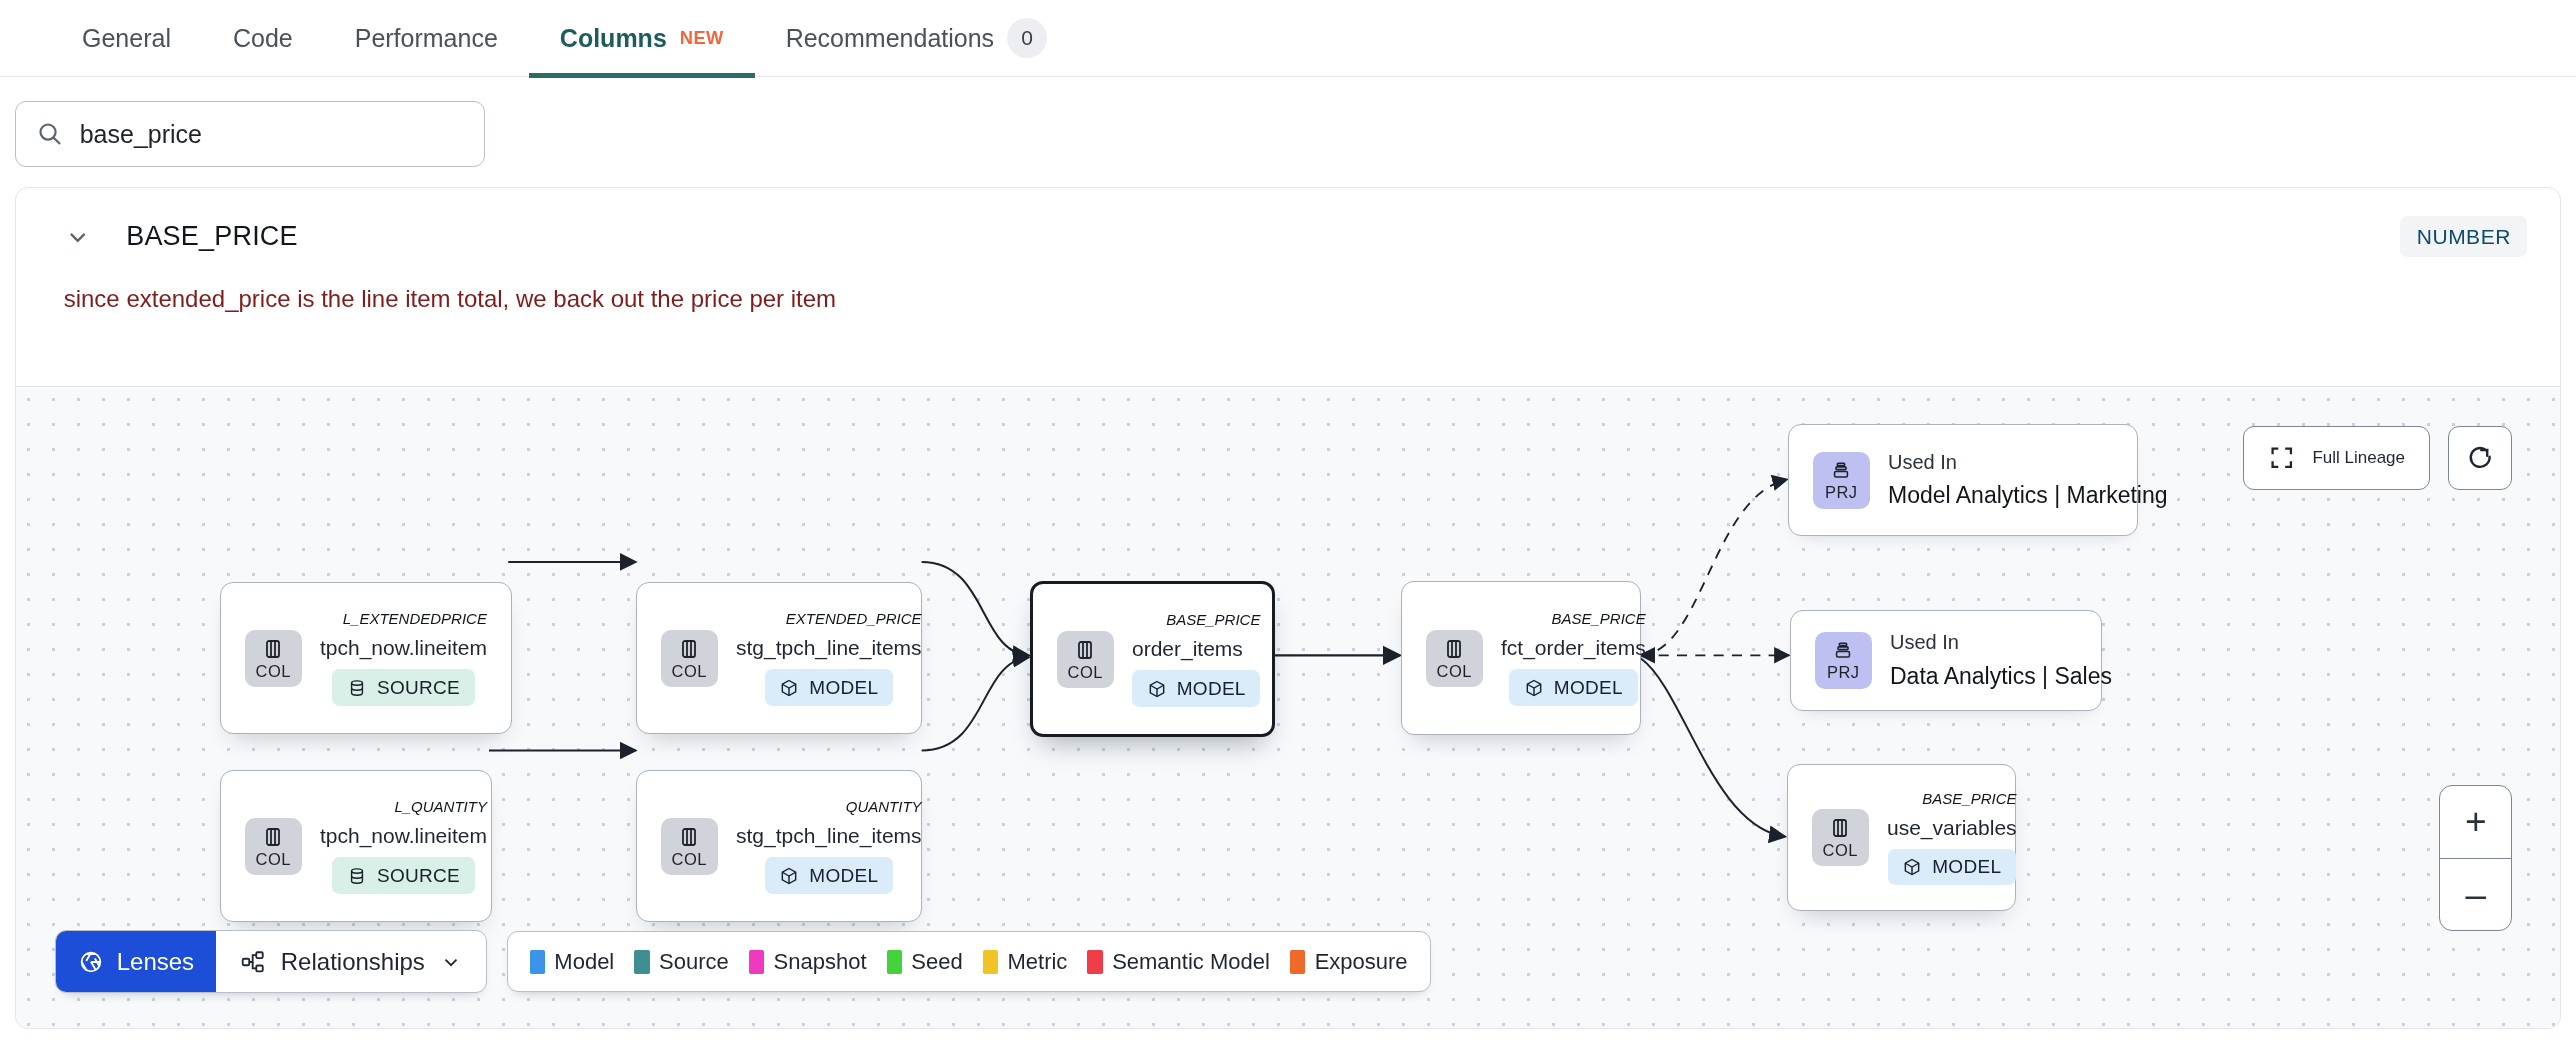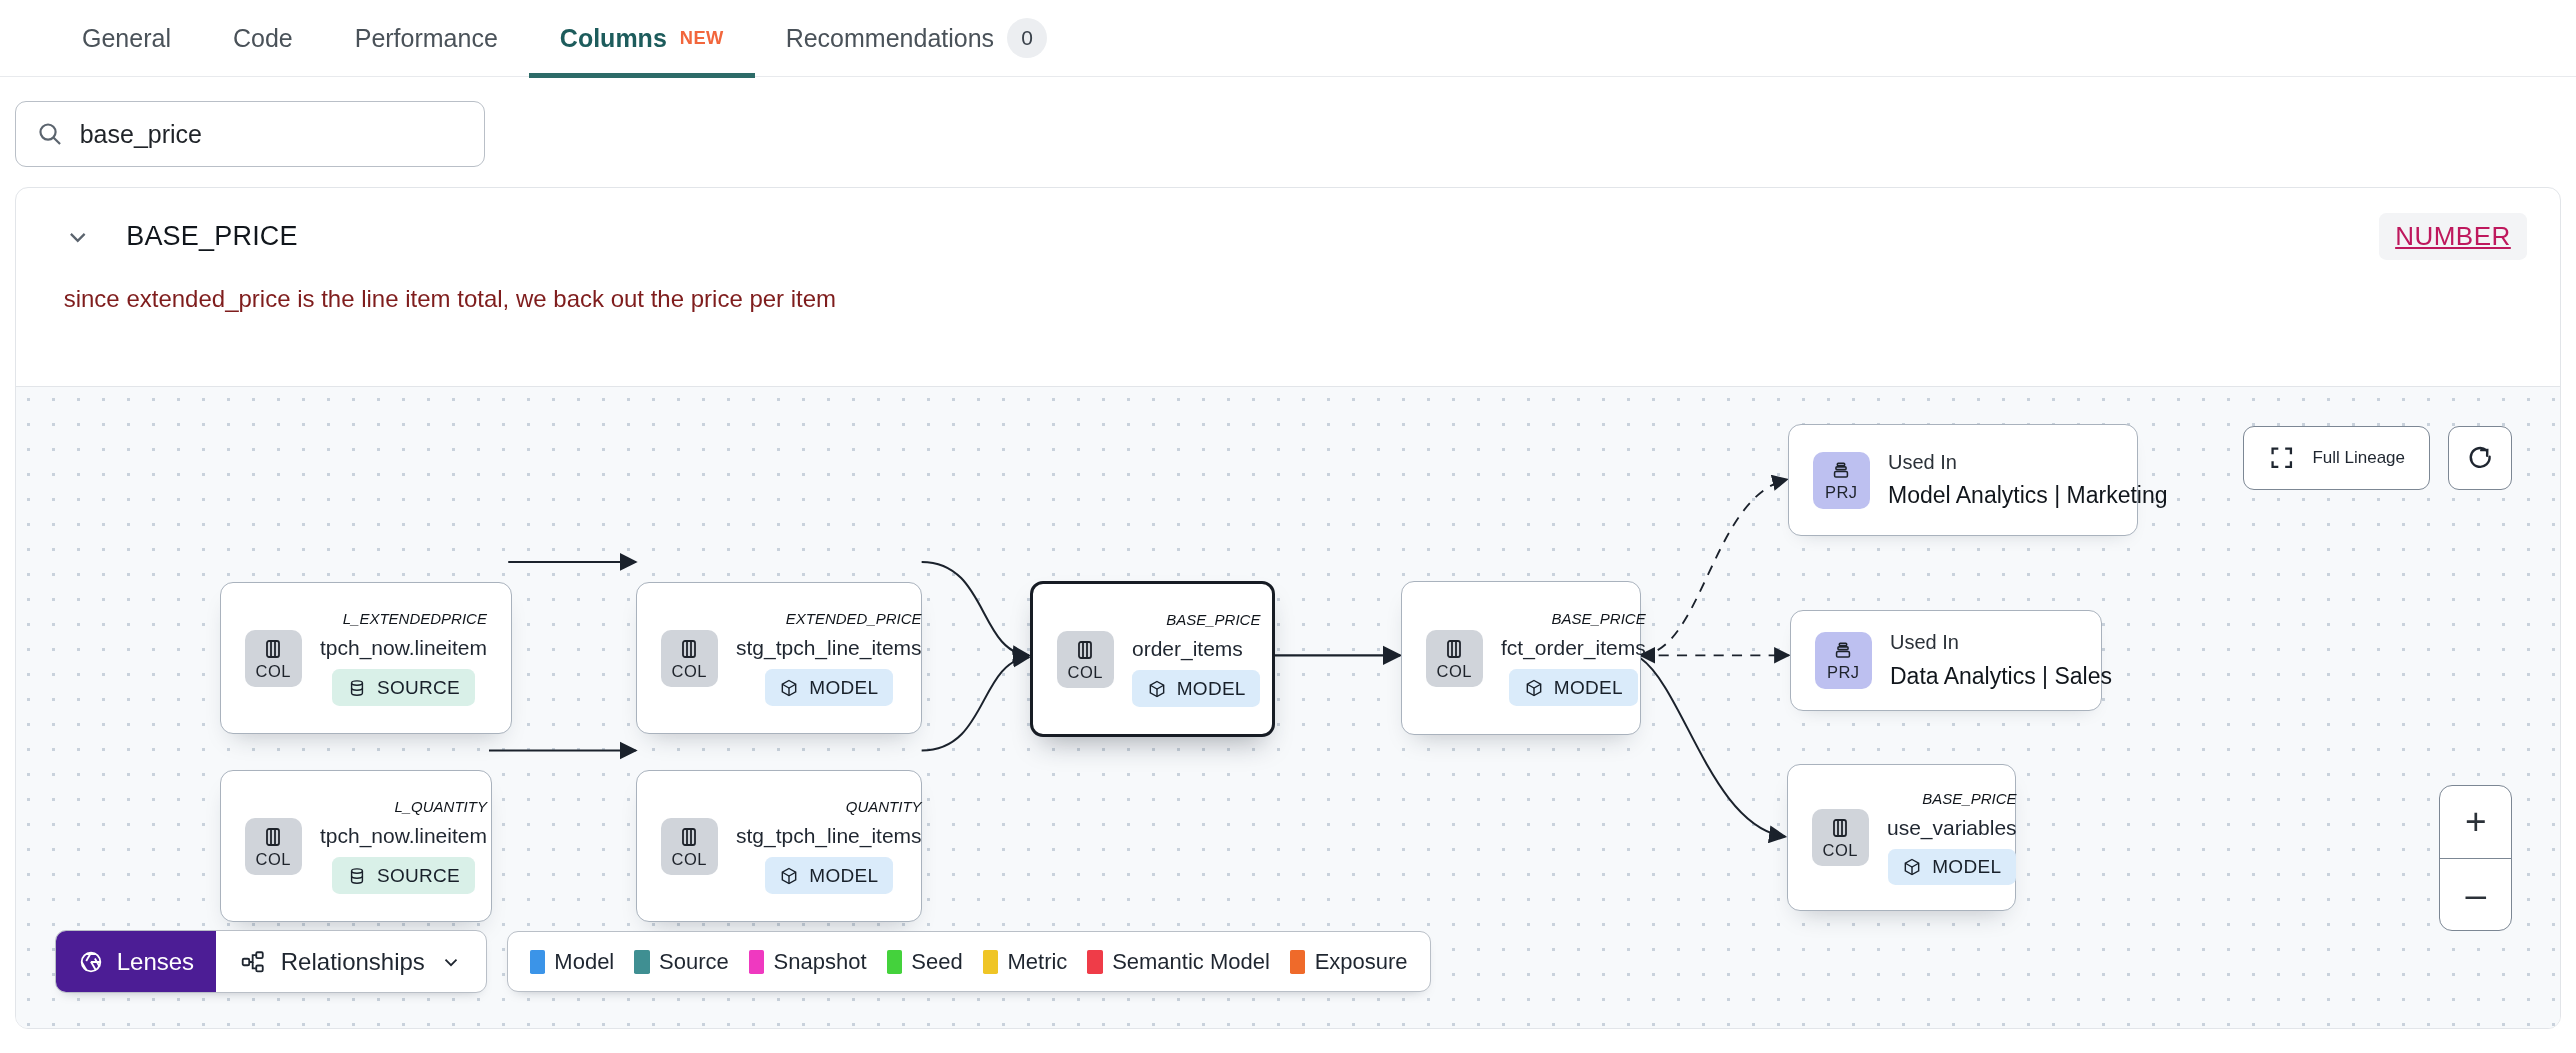--- a/index.html
+++ b/index.html
@@ -102,26 +102,25 @@
   .chev {
     width: 27.5px; height: 27.5px;
     flex: 0 0 auto;
     margin-right: 35px;
     cursor: pointer;
   }
   .col-title { font-size: 27px; color: #11161c; letter-spacing: 0.2px; }
   .spacer { flex: 1 1 auto; }
   .type-badge {
     background: #f3f4f6;
-    color: #be185d;
-    font-size: 26px;
+    color: #0c4a6e;
+    font-size: 21px;
     letter-spacing: 0.5px;
     padding: 8.3px 16.5px;
     border-radius: 7.3px;
-    text-decoration: underline;
   }
   .col-desc {
     font-size: 24px;
     color: #7f1d1d;
     padding: 0 48px 31px 48px;
   }
 
   
   .canvas {
     position: absolute;
@@ -255,21 +254,21 @@
   }
   .lensgrp {
     display: flex;
     border: 1.8px solid #b9bfc7;
     border-radius: 11px;
     overflow: hidden;
     background: #fff;
     box-shadow: 0 5.5px 13px -9.2px rgba(20,30,45,.4);
   }
   .lens {
-    background: #4c1d95;
+    background: #1d4ed8;
     color: #fff;
     display: flex;
     align-items: center;
     gap: 13px;
     padding: 0 22px;
     height: 61px;
     font-size: 24px;
     cursor: pointer;
   }
   .rel {

